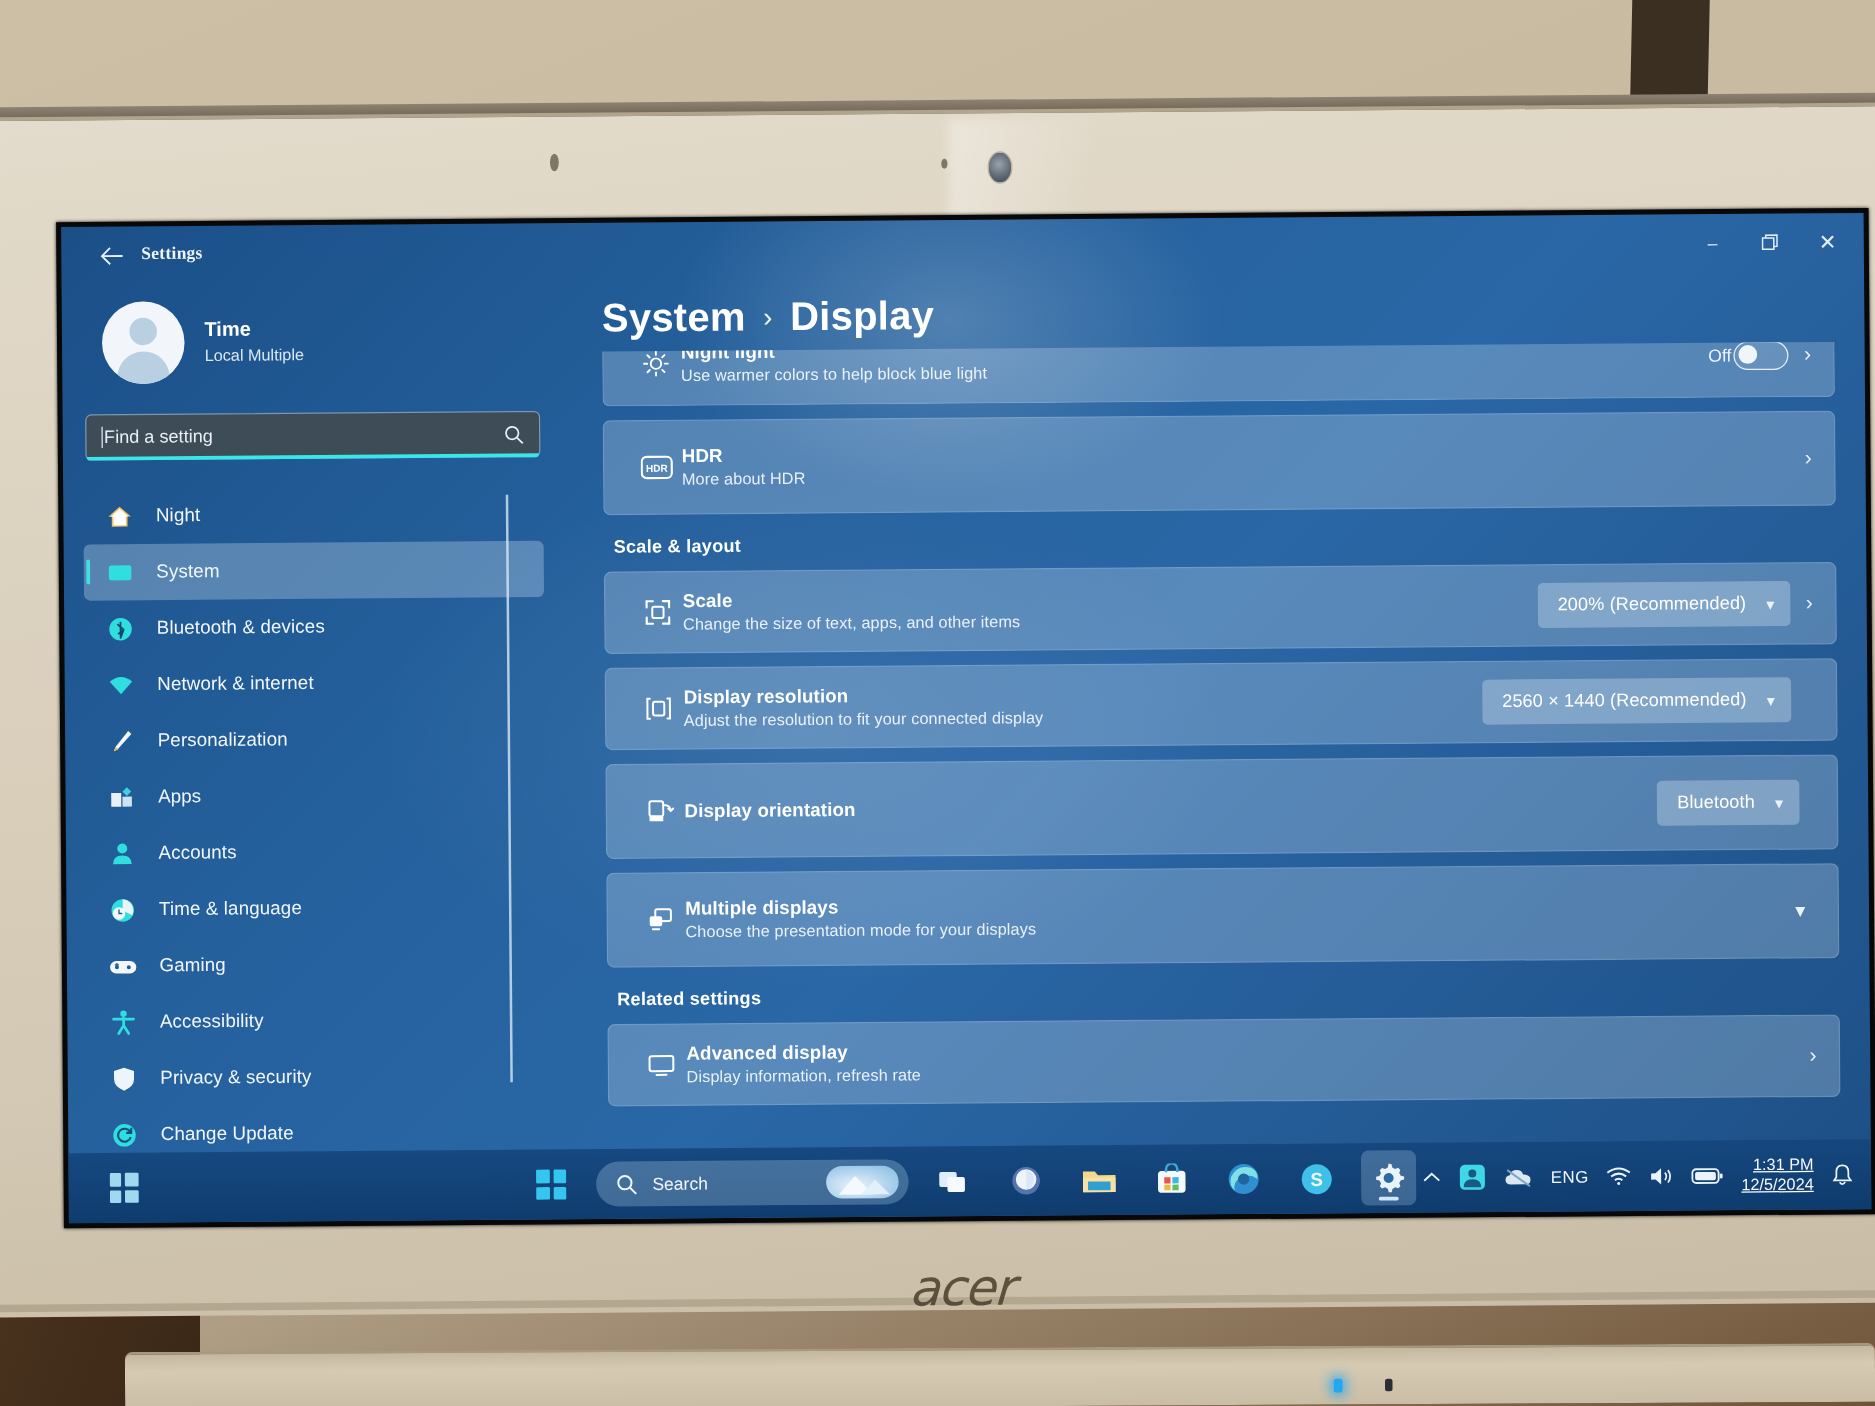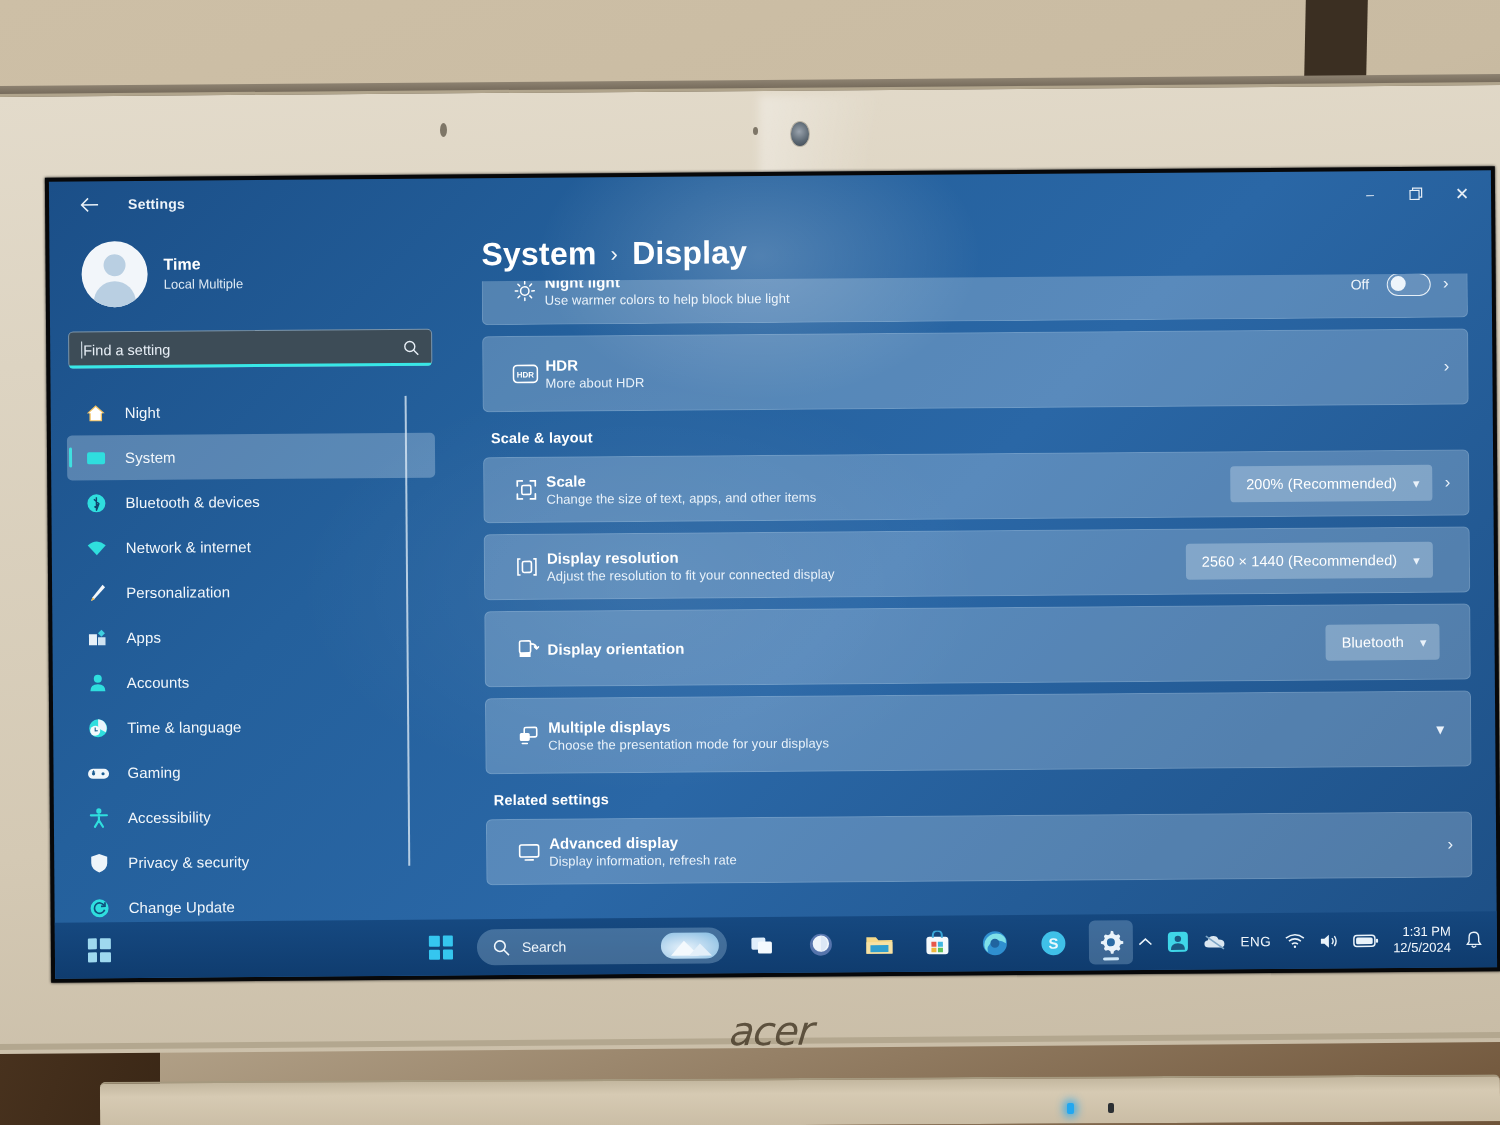--- a/index.html
+++ b/index.html
@@ -119,22 +119,23 @@
   .titlebar {
     position:absolute; left:0; top:0; width:100%; height:46px;
     display:flex; align-items:center; z-index:6;
   }
   .back-btn {
     width:36px; height:30px; margin-left:22px;
     display:flex; align-items:center; justify-content:center;
     font-size:19px; color:#e9f1f8; cursor:pointer;
   }
   .win-title {
-    margin-left:21px; font-size:14px; font-weight:600; color:#eef4fa;
+    margin-left:6px; font-size:14px; font-weight:600; color:#eef4fa;
     letter-spacing:.2px;
+    font-family:Liberation Serif, serif;
   }
   .win-ctrls { margin-left:auto; display:flex; }
   .win-ctrl {
     width:46px; height:42px; display:flex; align-items:center; justify-content:center;
     color:#e6eef6; font-size:14px; cursor:pointer;
   }
   .win-ctrl.close { font-size:17px; margin-right:6px; }
 
   
   .sidebar {
@@ -226,21 +227,21 @@
   .chev-sm { font-size:13px; color:#eaf2fa; }
 
   .pill {
     background: rgba(232,244,253,.30);
     border-radius:4px;
     height:36px; display:flex; align-items:center; gap:16px;
     padding:0 13px 0 16px;
     font-size:14.5px; color:#ffffff; letter-spacing:.1px;
     cursor:pointer;
   }
-  .toggle-wrap { display:flex; align-items:center; gap:18px; }
+  .toggle-wrap { display:flex; align-items:center; gap:2px; }
   .toggle-label { font-size:14px; color:#f0f6fb; }
   .toggle {
     width:44px; height:23px; border-radius:12px;
     border:1.6px solid #e6eff7; background: rgba(255,255,255,.10);
     position:relative; cursor:pointer;
   }
   .toggle .knob {
     position:absolute; left:3px; top:2.5px; width:15px; height:15px;
     border-radius:50%; background:#eef5fb;
   }
@@ -295,21 +296,21 @@
     content:""; position:absolute; left:10px; bottom:3px;
     border-left:13px solid transparent; border-right:15px solid transparent;
     border-bottom:15px solid #f4f9fd;
   }
   .sp-img::after {
     content:""; position:absolute; left:28px; bottom:3px;
     border-left:11px solid transparent; border-right:12px solid transparent;
     border-bottom:12px solid #e3eff9;
   }
   .tray-txt { font-size:13.5px; color:#f1f7fc; letter-spacing:.4px; }
-  .clock { text-align:right; line-height:1.25; cursor:pointer; }
+  .clock { text-align:right; line-height:1.25; cursor:pointer;text-decoration:underline; }
   .clock div { font-size:13px; color:#f4f9fd; }
 
   svg { display:block; }
 </style>
 </head>
 <body>
 
 <div id="scene">
 
   <div class="wall"></div>

